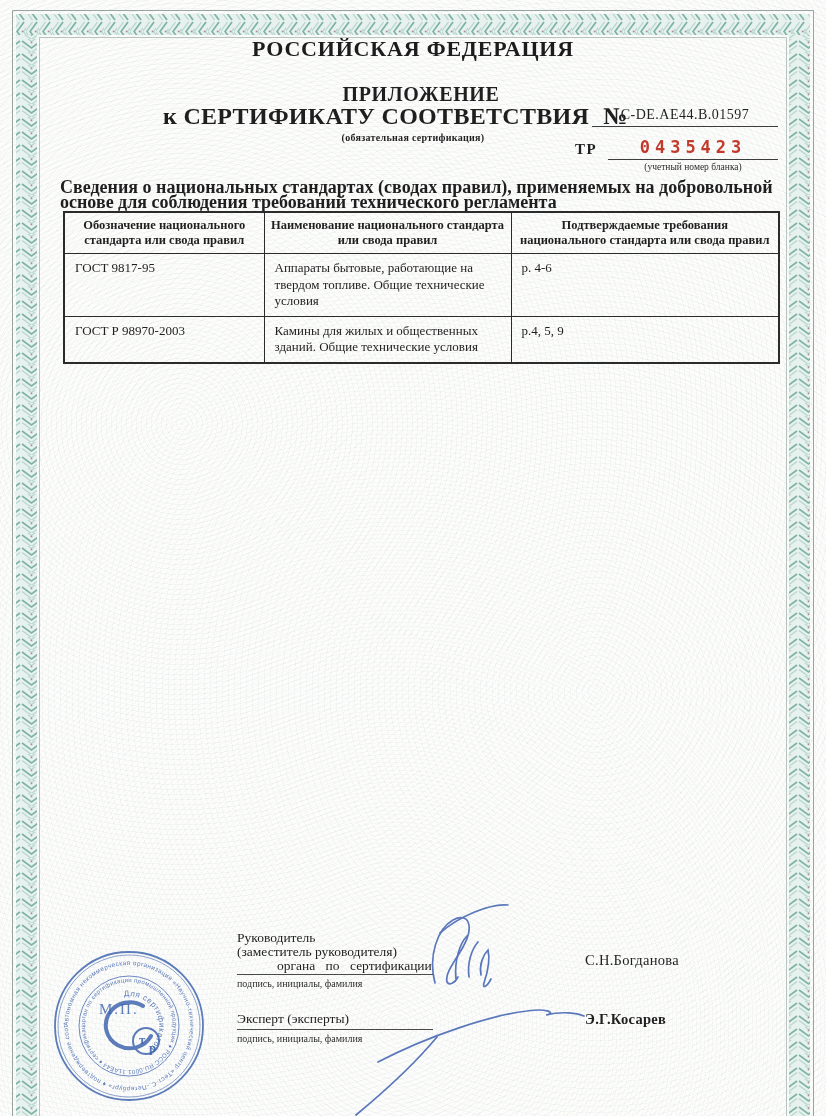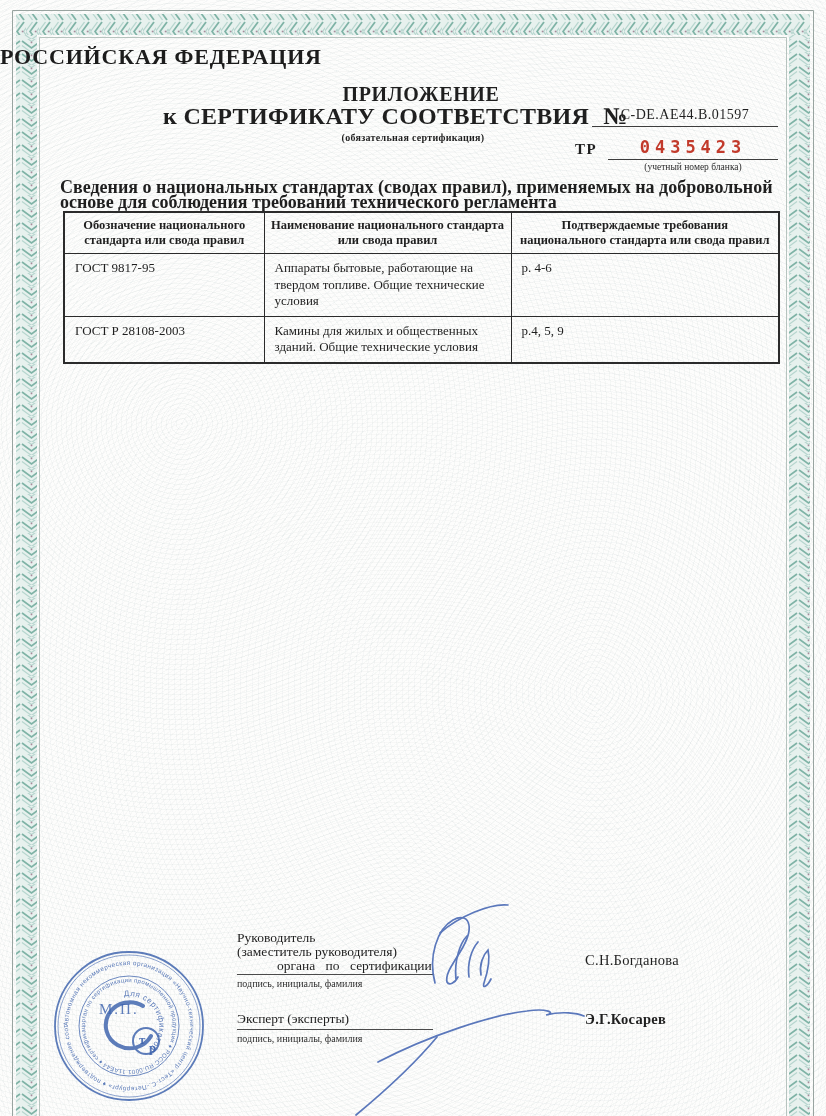--- a/index.html
+++ b/index.html
@@ -17,21 +17,21 @@
     content:"";
     position:absolute;inset:0;
     background:
       repeating-radial-gradient(circle at 22% 38%, rgba(130,165,155,.07) 0 1px, transparent 1px 5px),
       repeating-radial-gradient(circle at 72% 62%, rgba(130,150,170,.06) 0 1px, transparent 1px 6px),
       repeating-radial-gradient(circle at 48% 92%, rgba(140,140,140,.05) 0 1px, transparent 1px 4px);
     pointer-events:none;
   }
   .border-svg{position:absolute;left:0;top:0;pointer-events:none;}
   .abs{position:absolute;}
-  .country-title{top:44px;left:0;right:0;font-size:22px;font-weight:bold;letter-spacing:.8px;color:#1c1c1c;}
+  .country-title{top:36px;left:0;right:0;text-align:center;font-size:22px;font-weight:bold;letter-spacing:.8px;color:#1c1c1c;}
   .doc-type{top:83px;left:0;right:0;text-align:center;font-size:20px;font-weight:bold;letter-spacing:.6px;padding-left:16px;}
   .subtitle-line{left:163px;top:103px;font-size:24px;font-weight:bold;letter-spacing:.3px;white-space:nowrap;}
   .subtitle-line .nosign{margin-left:14px;}
   .cert-number{left:592px;top:107px;width:186px;text-align:center;font-size:14px;letter-spacing:.5px;border-bottom:1px solid #3d3d3d;padding-bottom:3px;}
   .cert-kind{top:132px;left:0;right:0;text-align:center;font-size:10px;font-weight:bold;letter-spacing:.3px;}
   .tr-label{left:575px;top:141px;font-size:15px;font-weight:bold;letter-spacing:1.5px;}
   .blank-number{
     left:608px;top:137px;width:170px;text-align:center;
     font-family:"DejaVu Sans Mono", monospace;
     font-size:17px;font-weight:bold;letter-spacing:5px;
@@ -112,21 +112,21 @@
         <th>Подтверждаемые требования национального стандарта или свода правил</th>
       </tr>
     </thead>
     <tbody>
       <tr>
         <td>ГОСТ 9817-95</td>
         <td>Аппараты бытовые, работающие на твердом топливе. Общие технические условия</td>
         <td>р. 4-6</td>
       </tr>
       <tr>
-        <td>ГОСТ Р 28108-2003</td>
+        <td>ГОСТ Р 98970-2003</td>
         <td>Камины для жилых и общественных зданий. Общие технические условия</td>
         <td>р.4, 5, 9</td>
       </tr>
     </tbody>
   </table>
 
   <div class="abs sig-label">
     <div>Руководитель</div>
     <div>(заместитель руководителя)</div>
     <div class="justified">органа по сертификации</div>

